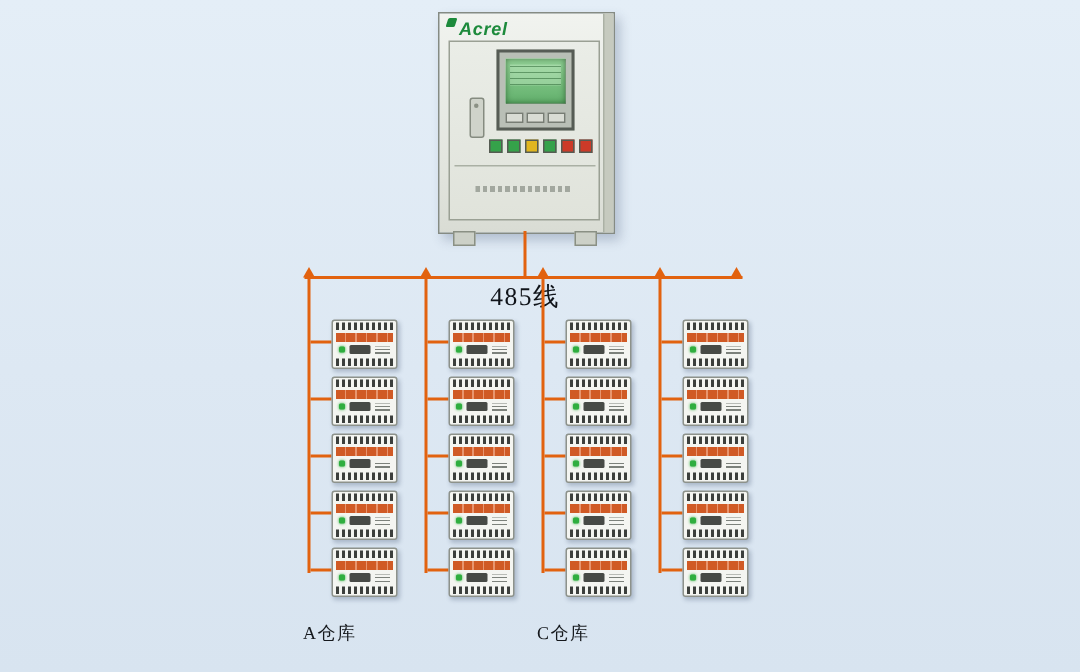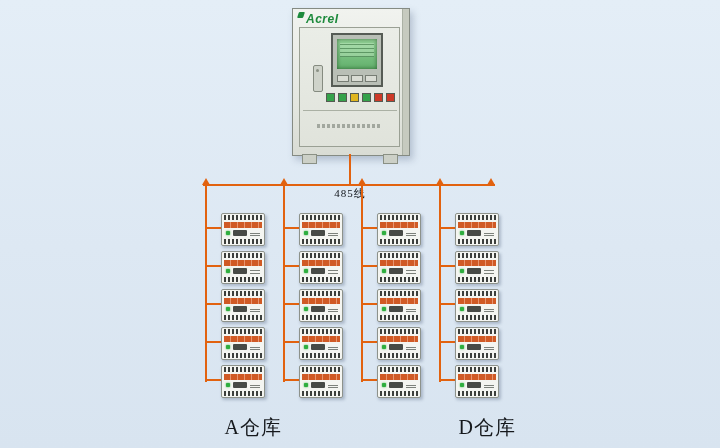--- a/index.html
+++ b/index.html
@@ -41,39 +41,39 @@
     background:repeating-linear-gradient(90deg,#8d938a 0 3px,transparent 3px 5px);}
   .foot{position:absolute;top:145px;width:13px;height:8px;background:#ccd0c7;border:1px solid #8a9084;}
   .foot.l{left:9px;} .foot.r{right:11px;}
 
   
   .hline,.vline{position:absolute;background:var(--bus_line);}
   .arrow-up{position:absolute;width:0;height:0;
     border-left:4px solid transparent;border-right:4px solid transparent;
     border-bottom:7px solid var(--bus_line);}
   .bus-label{position:absolute;left:316px;top:186px;width:68px;text-align:center;
-    font-family:"Liberation Serif",serif;font-size:11px;color:#10141a;letter-spacing:1px;}
+    font-family:"Liberation Serif",serif;font-size:17px;color:#10141a;letter-spacing:1px;}
 
   
   .device{position:absolute;width:42px;height:31px;background:#f4f5f1;border:1px solid #8d928b;border-radius:2px;
     box-shadow:1.5px 2px 3px rgba(50,70,100,.28);}
   .term{position:absolute;left:2px;right:2px;height:5px;
     background:repeating-linear-gradient(90deg,#3c3f3c 0 2px,transparent 2px 4px);}
   .term.top{top:1px;} .term.bot{bottom:1px;}
   .band{position:absolute;left:2px;right:2px;top:8px;height:6px;
     background:repeating-linear-gradient(90deg,var(--band_orange) 0 6px,#e8956f 6px 7px);}
   .mid{position:absolute;left:2px;right:2px;top:15px;height:9px;}
   .led{position:absolute;left:2px;top:2px;width:4px;height:4px;border-radius:1px;
     background:var(--led_green);box-shadow:0 0 2px var(--led_green);}
   .disp{position:absolute;left:9px;top:1px;width:14px;height:6px;background:#474a46;border-radius:1px;}
   .marks{position:absolute;right:2px;top:2px;width:10px;height:5px;
     background:repeating-linear-gradient(0deg,#7c817b 0 1px,transparent 1px 2.5px);}
 
-  .col-label{position:absolute;top:414px;width:80px;text-align:right;
-    font-family:"Liberation Serif",serif;font-size:20px;color:#15181c;letter-spacing:1px;}
+  .col-label{position:absolute;top:414px;width:80px;text-align:left;
+    font-family:"Liberation Serif",serif;font-size:12px;color:#15181c;letter-spacing:1px;}
 </style>
 </head>
 <body>
 
 <div id="stage">
 
   <div class="cabinet">
     <div class="side-shade"></div>
     <div class="brand">
       <span class="brand-mark"></span>
@@ -276,20 +276,21 @@
     <div class="device" style="left: 377px; top: 365px;">
     <div class="term top"></div>
     <div class="band"></div>
     <div class="mid">
       <span class="led"></span>
       <span class="disp"></span>
       <span class="marks"></span>
     </div>
     <div class="term bot"></div>
   </div>
+    <div class="col-label" style="left: 358px;">C仓库</div>
     <div class="vline" style="left: 439px; top: 184px; width: 2px; height: 198px;"></div>
     <div class="arrow-up" style="left: 436px; top: 178px;"></div>
     <div class="hline" style="left: 441px; top: 227px; width: 14px; height: 2px;"></div>
     <div class="device" style="left: 455px; top: 213px;">
     <div class="term top"></div>
     <div class="band"></div>
     <div class="mid">
       <span class="led"></span>
       <span class="disp"></span>
       <span class="marks"></span>
@@ -333,15 +334,14 @@
     <div class="device" style="left: 455px; top: 365px;">
     <div class="term top"></div>
     <div class="band"></div>
     <div class="mid">
       <span class="led"></span>
       <span class="disp"></span>
       <span class="marks"></span>
     </div>
     <div class="term bot"></div>
   </div>
-    <div class="col-label" style="left: 436px;">D仓库</div>
     <div class="arrow-up" style="left: 487px; top: 178px;"></div>
   </div>
 
 </body></html>

